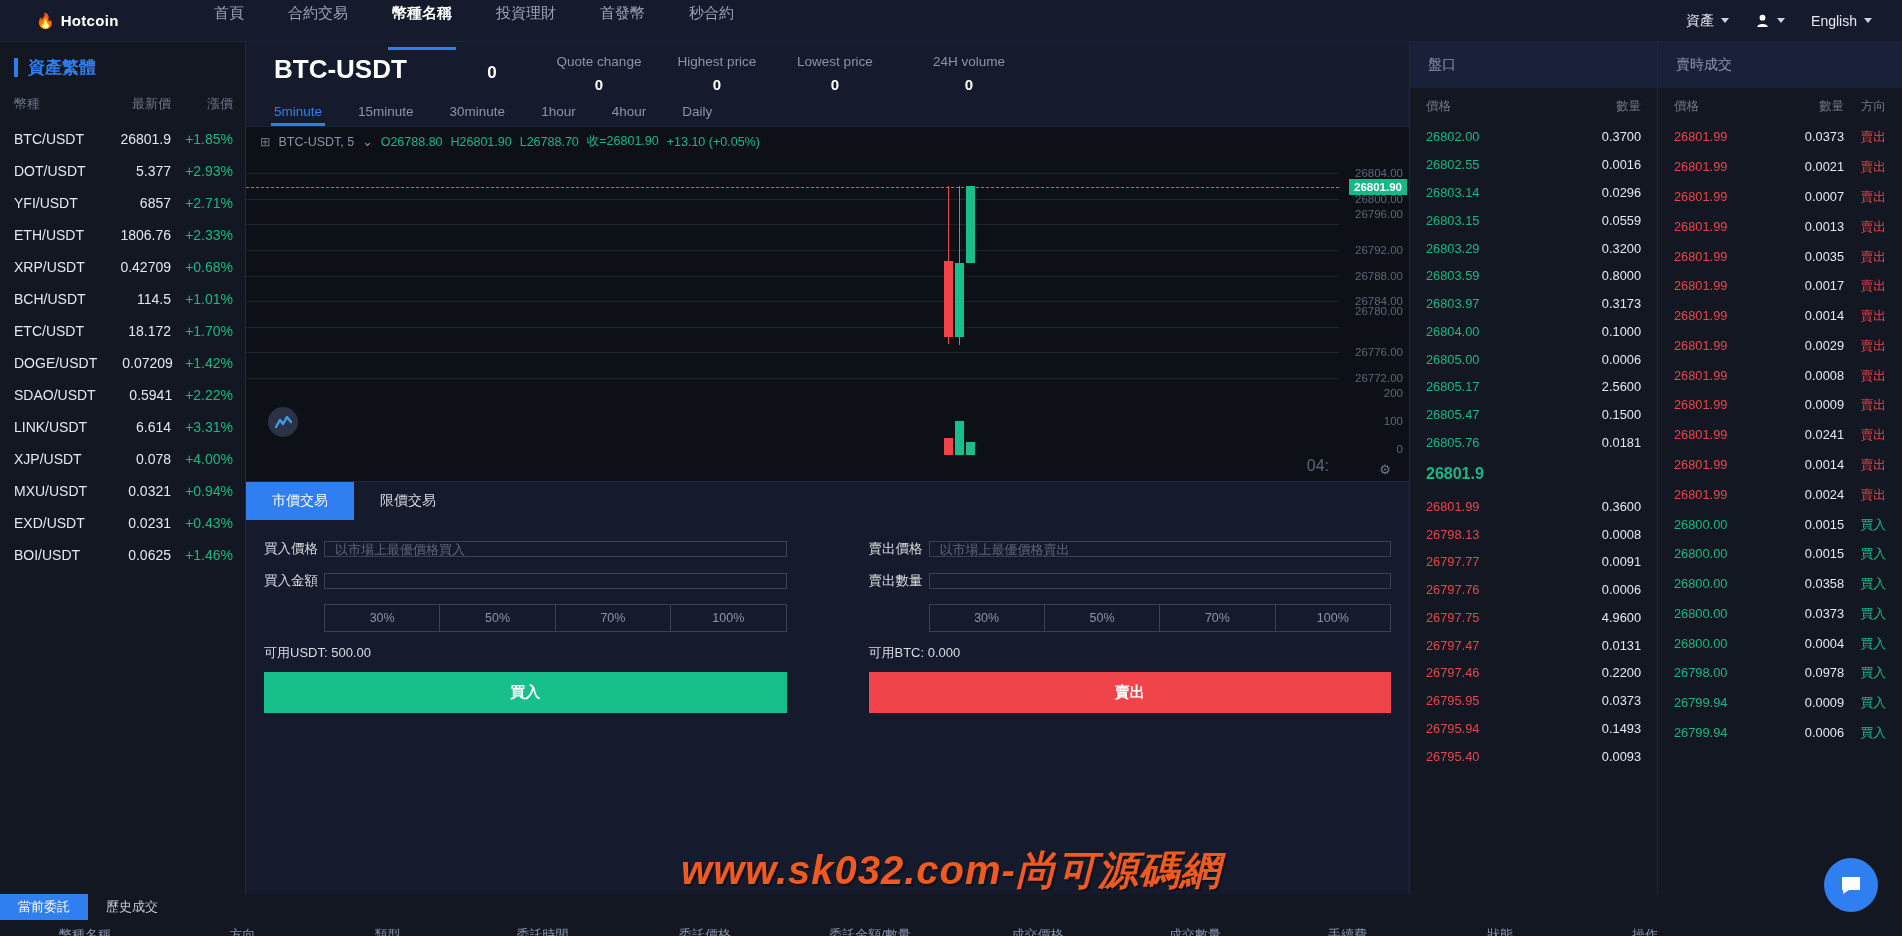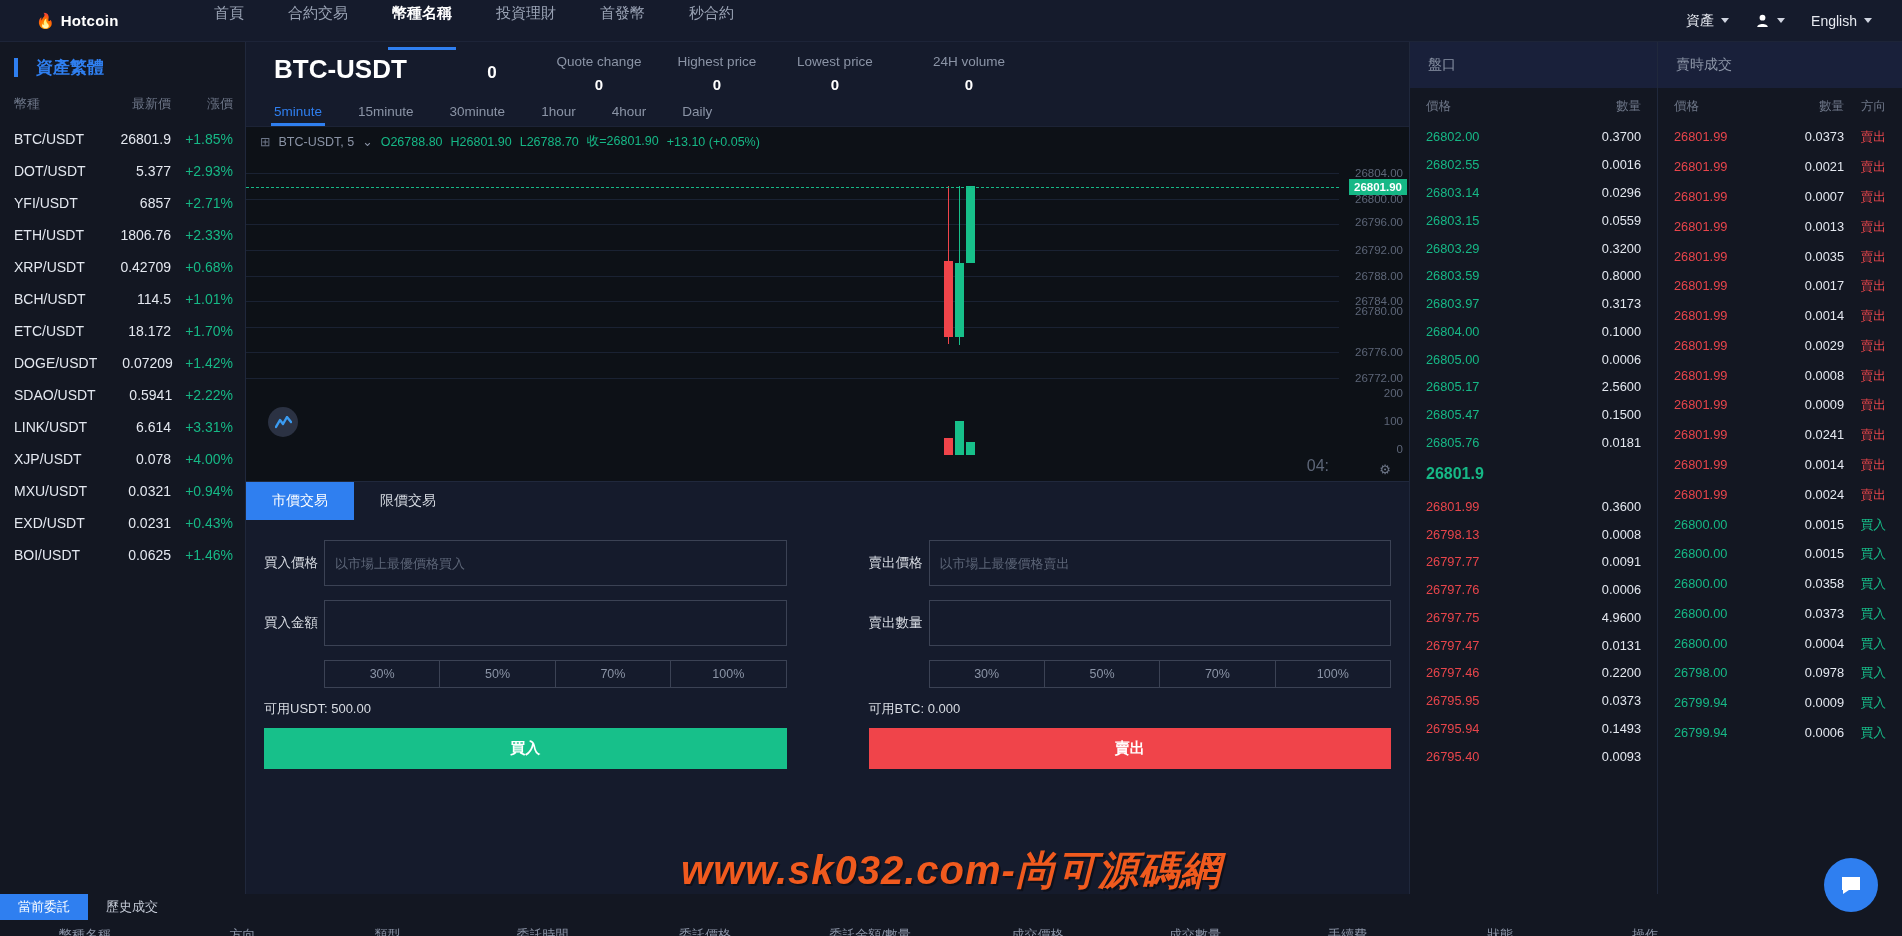--- a/index.html
+++ b/index.html
@@ -28,21 +28,21 @@
     content:""; position:absolute; left:18px; right:18px; bottom:0; height:3px; background:#2f7ff0;
   }
   .header-right { margin-left:auto; display:flex; align-items:center; gap:26px; margin-right:30px; }
   .hr-item { display:flex; align-items:center; gap:7px; color:#e6e9f0; font-size:14px; cursor:pointer; }
   .caret { width:0;height:0;border-left:4px solid transparent;border-right:4px solid transparent;border-top:5px solid #cfd4e0; }
   .user-ico { width:15px;height:15px;display:block; }
   
   .app { display:flex; height:894px; }
   
   .sidebar { width:245px; background:#131722; flex:none; overflow:hidden; padding-top:4px; }
-  .side-title { display:flex; align-items:center; gap:18px; padding:10px 0 12px 14px; }
+  .side-title { display:flex; align-items:center; gap:10px; padding:10px 0 12px 14px; }
   .side-title .bar { width:4px; height:19px; background:#2f7ff0; display:block; }
   .side-title .txt { color:#2f7ff0; font-size:17px; font-weight:bold; }
   .coin-head { display:flex; padding:4px 12px 10px 14px; color:#6d7688; font-size:13px; }
   .coin-head .c1 { flex:1; }
   .coin-head .c2 { width:78px; text-align:right; }
   .coin-head .c3 { width:62px; text-align:right; }
   .coin-row { display:flex; padding:8px 12px 8px 14px; font-size:14px; cursor:pointer; }
   .coin-row .c1 { flex:1; color:#e4e8f0; }
   .coin-row .c2 { width:78px; text-align:right; color:#e4e8f0; }
   .coin-row .c3 { width:62px; text-align:right; color:#16b886; }
@@ -82,21 +82,21 @@
   .gear { position:absolute; bottom:4px; right:18px; color:#6d7688; font-size:13px; cursor:pointer; }
   
   .trade { flex:1; background:#151b2c; border-top:1px solid #20283c; }
   .tr-tabs { display:flex; }
   .tr-tab { padding:10px 26px; font-size:14px; color:#d8dce3; cursor:pointer; }
   .tr-tab.active { background:#2f7ff0; color:#fff; }
   .forms { display:flex; padding:20px 18px 0 18px; gap:82px; }
   .form { flex:1; min-width:0; }
   .frow { display:flex; align-items:center; margin-bottom:14px; }
   .flab { width:60px; color:#d8dce3; font-size:13.5px; flex:none; }
-  .finput { flex:1; height:46px; background:transparent; border:1px solid #3a4považ; border:1px solid #3b4254;
+  .finput { flex:1; height:16px; background:transparent; border:1px solid #3a4považ; border:1px solid #3b4254;
             color:#c4b5fd; padding:0 10px; font-size:13px; font-family:"Liberation Sans", sans-serif; }
   .finput::placeholder { color:#5d6678; }
   .pcts { display:flex; border:1px solid #3b4254; margin-left:60px; }
   .pct { flex:1; text-align:center; padding:6px 0; color:#8b94a6; font-size:12.5px; cursor:pointer;
          border-right:1px solid #3b4254; }
   .pct:last-child { border-right:none; }
   .avail { color:#d8dce3; font-size:13px; margin:12px 0 10px 0; }
   .bigbtn { display:block; width:100%; text-align:center; padding:11px 0; color:#fff; font-size:15px;
             font-weight:bold; border:none; cursor:pointer; font-family:"Liberation Sans", sans-serif; }
   .buybtn { background:#17c08a; }
@@ -321,21 +321,21 @@
             <div class="body" style="top:107.65277777777777px;height:74.02777777777777px;background:#17c08a"></div>
           </div>
           <div class="cdl" style="left: 720px; top: 0px; bottom: 0px;">
             <div class="wick" style="top:31.347222222213933px;height:39.291666666674956px;background:#17c08a"></div>
             <div class="body" style="top:31.347222222213933px;height:76.30555555556384px;background:#17c08a"></div>
           </div>
         </div>
       <div class="axis" id="y-axis">
           <div class="ax-l" style="top: 18px;">26804.00</div>
           <div class="ax-l" style="top: 43.625px;">26800.00</div>
-          <div class="ax-l" style="top: 67px;">26796.00</div>
+          <div class="ax-l" style="top: 59px;">26796.00</div>
           <div class="ax-l" style="top: 94.875px;">26792.00</div>
           <div class="ax-l" style="top: 120.5px;">26788.00</div>
           <div class="ax-l" style="top: 146.125px;">26784.00</div>
           <div class="ax-l" style="top: 156px; text-align: right;">26780.00</div>
           <div class="ax-l" style="top: 197.375px;">26776.00</div>
           <div class="ax-l" style="top: 223px;">26772.00</div>
           <div class="ax-badge" style="top: 32.0938px;">26801.90</div>
         </div>
       <div class="vol-area" id="vol-area">
           <div class="vax" style="right: -64px; top: 6px;">200</div>

